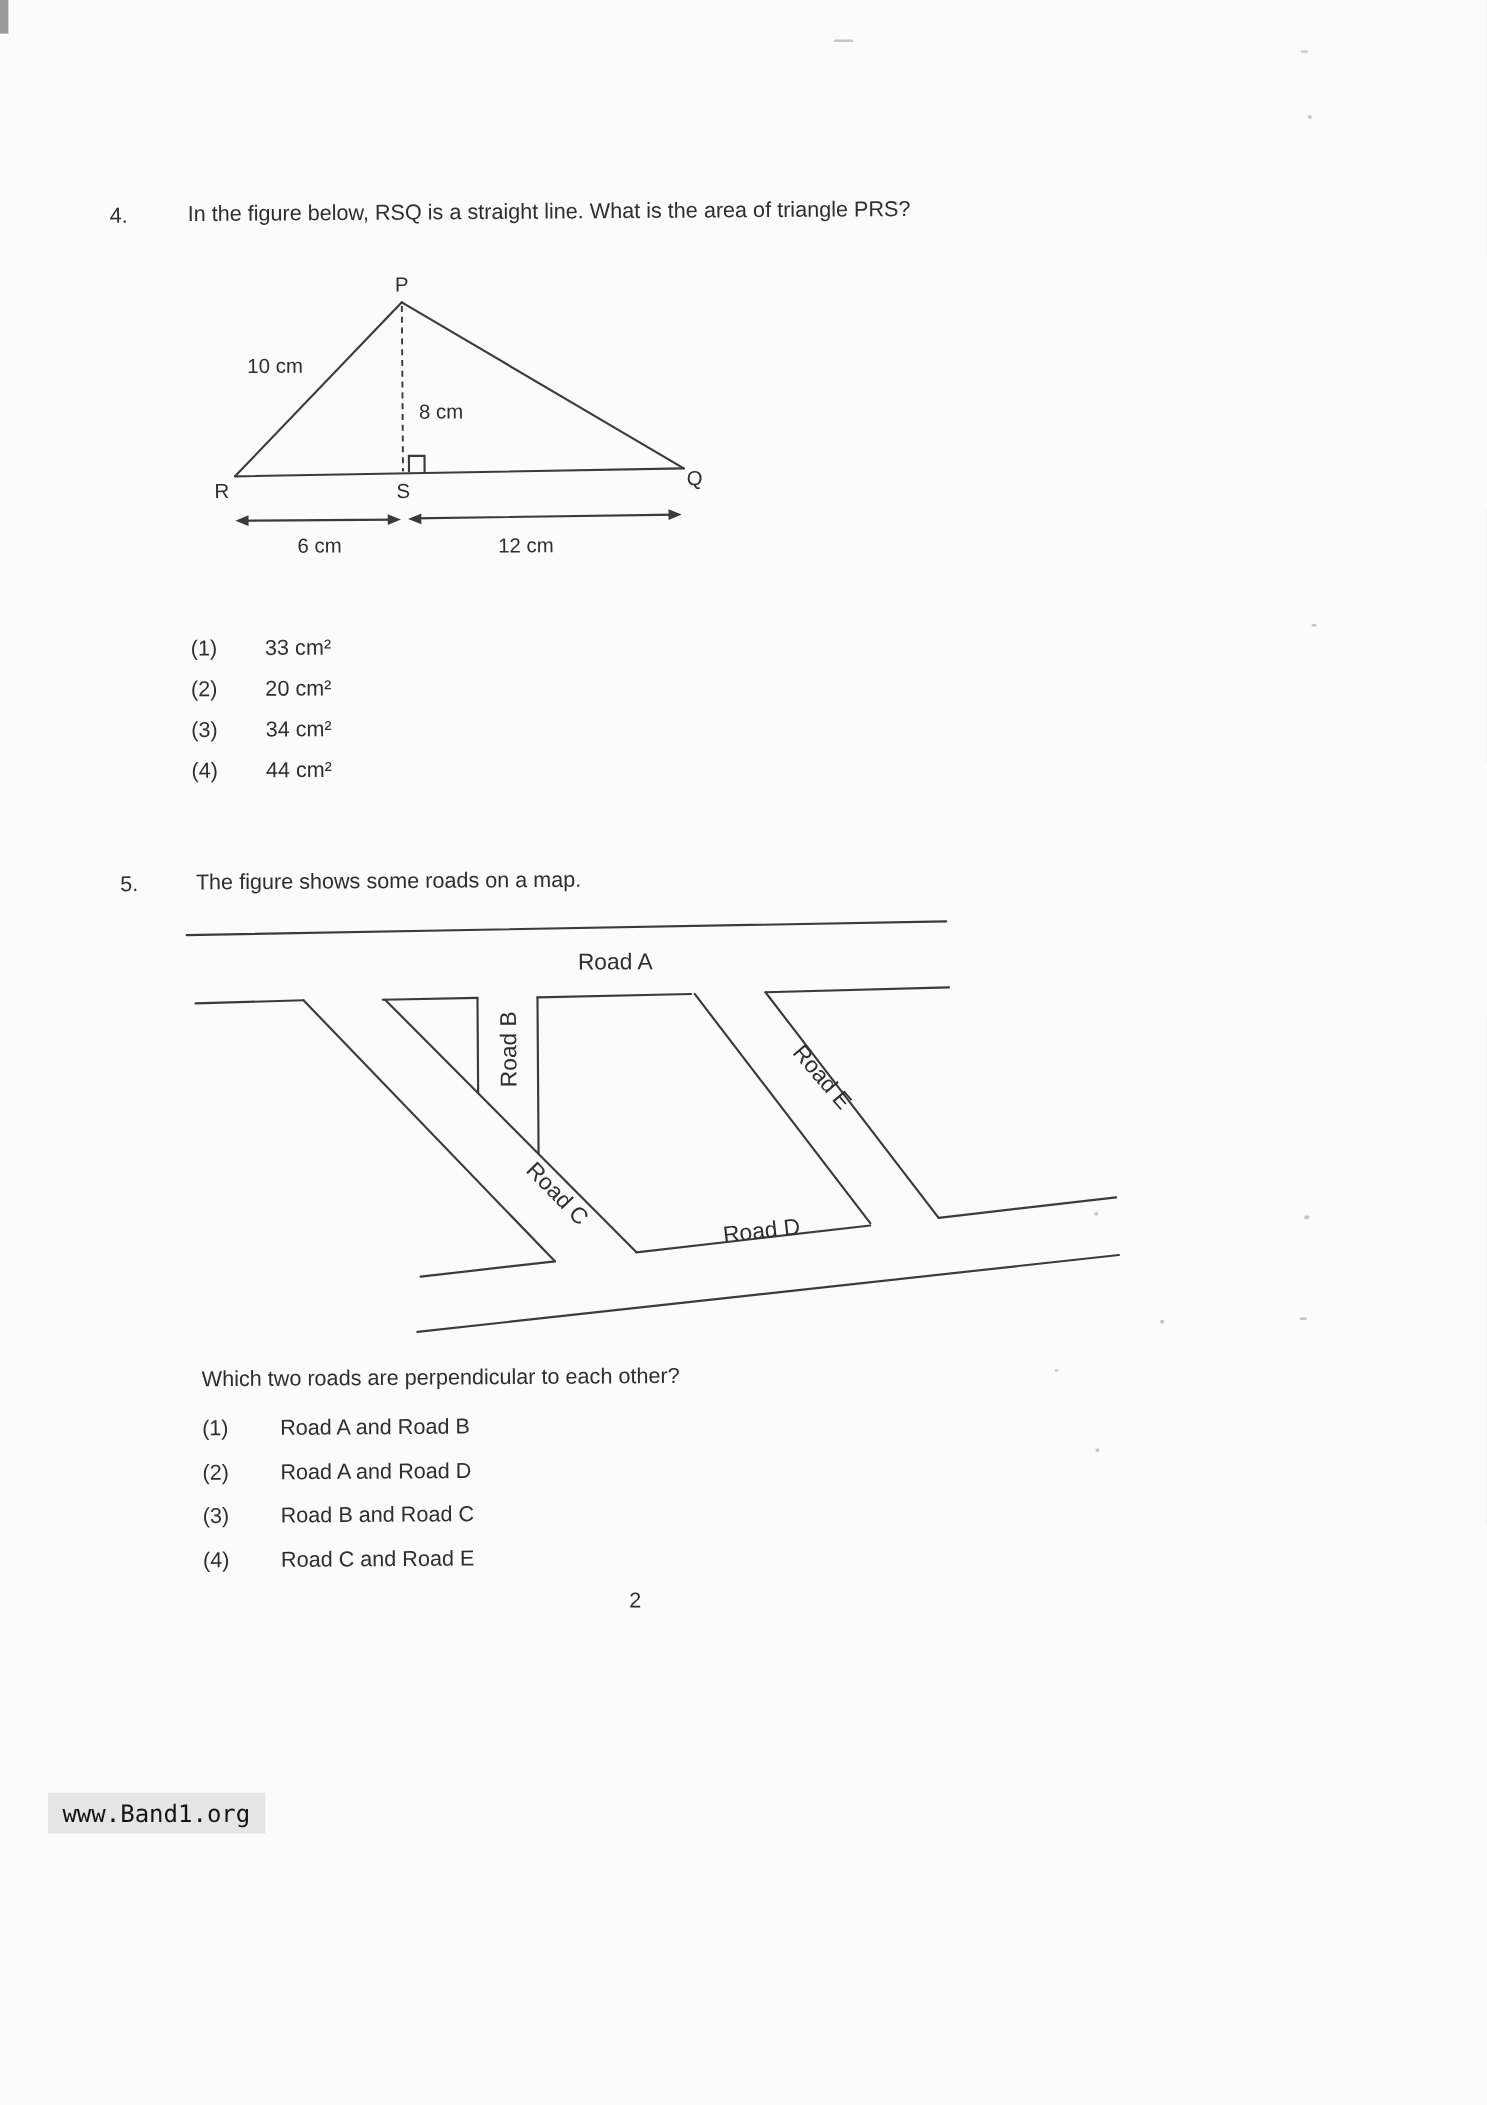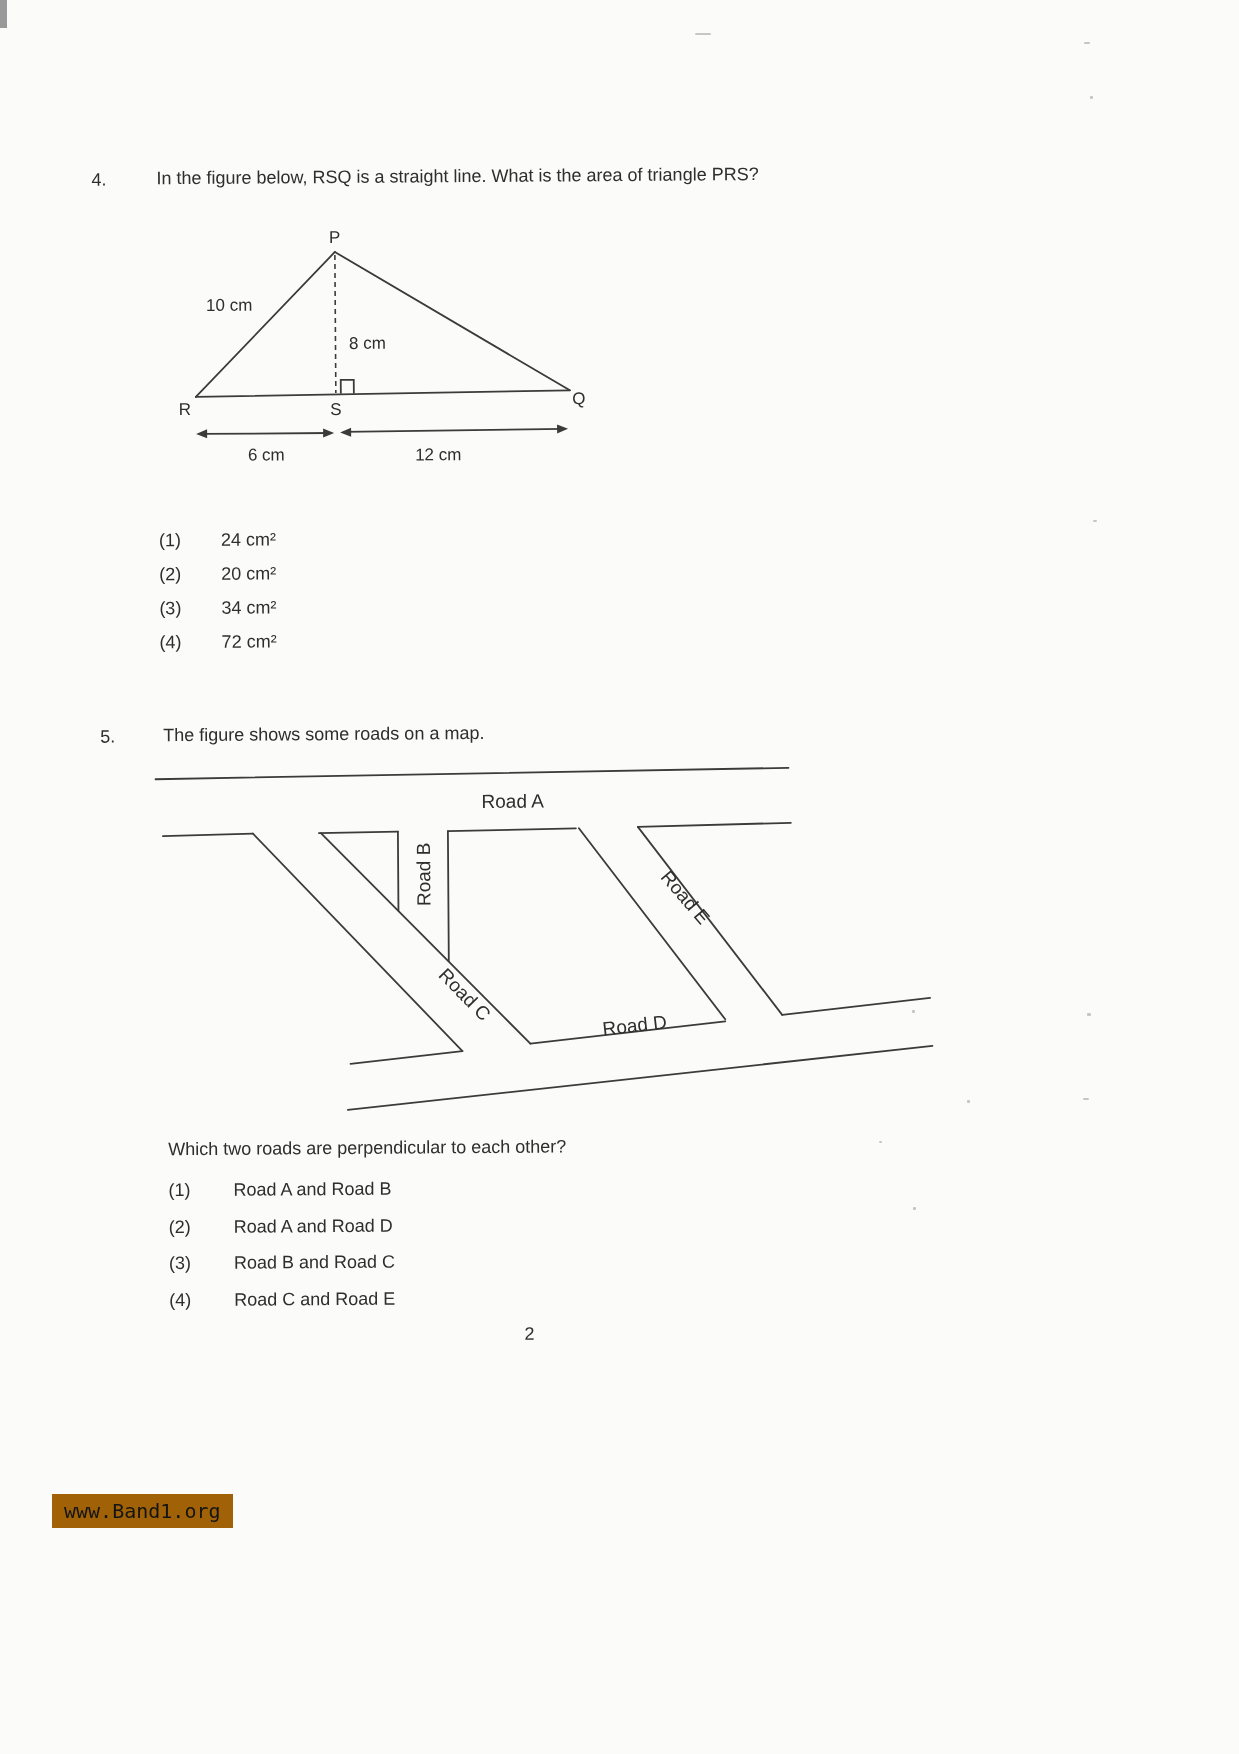--- a/index.html
+++ b/index.html
@@ -20,22 +20,22 @@
   #q4-text  { left:160px; top:165px; width:740px; }
   #tri-svg  { left:140px; top:215px; }
   #q4-options { left:160px; top:527px; }
   #q5-num   { left:100px; top:723px; }
   #q5-intro { left:163px; top:722px; }
   #road-svg { left:140px; top:755px; }
   #q5-question { left:165px; top:1136px; }
   #q5-options  { left:165px; top:1177px; }
   #page-num { left:505px; top:1323px; width:40px; text-align:center; font-size:18px; }
   #watermark {
-    left:52px; top:1494px; font-family:"DejaVu Sans Mono","Liberation Mono",monospace;
-    font-size:20px; color:#141414; background:#a16207; padding:5px 12px;
+    left:40px; top:1494px; font-family:"DejaVu Sans Mono","Liberation Mono",monospace;
+    font-size:20px; color:#141414; background:#e5e5e5; padding:5px 12px;
   }
 
   .opt-row { display:flex; align-items:flex-start; font-size:18px; }
   #q4-options .opt-row { height:34px; }
   #q5-options .opt-row { height:36.5px; }
   #q4-options .opt-label { width:62px; }
   #q5-options .opt-label { width:65px; }
 
   svg text { fill:#2e2e2e; font-family:"Liberation Sans","DejaVu Sans",sans-serif; }
   .fig-line { stroke:#3b3b3b; stroke-width:1.8; fill:none; stroke-linecap:round; }
@@ -90,33 +90,33 @@
       <line class="fig-line" x1="206" y1="215" x2="426" y2="213.5" stroke-width="1.5"></line>
       <polygon class="fig-fill" points="202,215.5 213,211 213,220"></polygon>
       <polygon class="fig-fill" points="430,213.5 419,209 419,218"></polygon>
       <text x="128" y="243" font-size="17" text-anchor="middle">6 cm</text>
       <text x="300" y="244" font-size="17" text-anchor="middle">12 cm</text>
     </svg>
 
     <div class="abs" id="q4-options">
       <div class="opt-row">
         <span class="opt-label">(1)</span>
-        <span class="opt-value">24 cm²</span>
+        <span class="opt-value">33 cm²</span>
       </div>
       <div class="opt-row">
         <span class="opt-label">(2)</span>
         <span class="opt-value">20 cm²</span>
       </div>
       <div class="opt-row">
         <span class="opt-label">(3)</span>
         <span class="opt-value">34 cm²</span>
       </div>
       <div class="opt-row">
         <span class="opt-label">(4)</span>
-        <span class="opt-value">72 cm²</span>
+        <span class="opt-value">44 cm²</span>
       </div>
     </div>
 
     <div class="abs qnum" id="q5-num">5.</div>
     <div class="abs qtext" id="q5-intro">The figure shows some roads on a map.</div>
 
     <svg class="abs" id="road-svg" width="820" height="370" viewBox="0 0 820 370">
 
       <line class="fig-line" x1="15" y1="21" x2="648" y2="14"></line>
 

